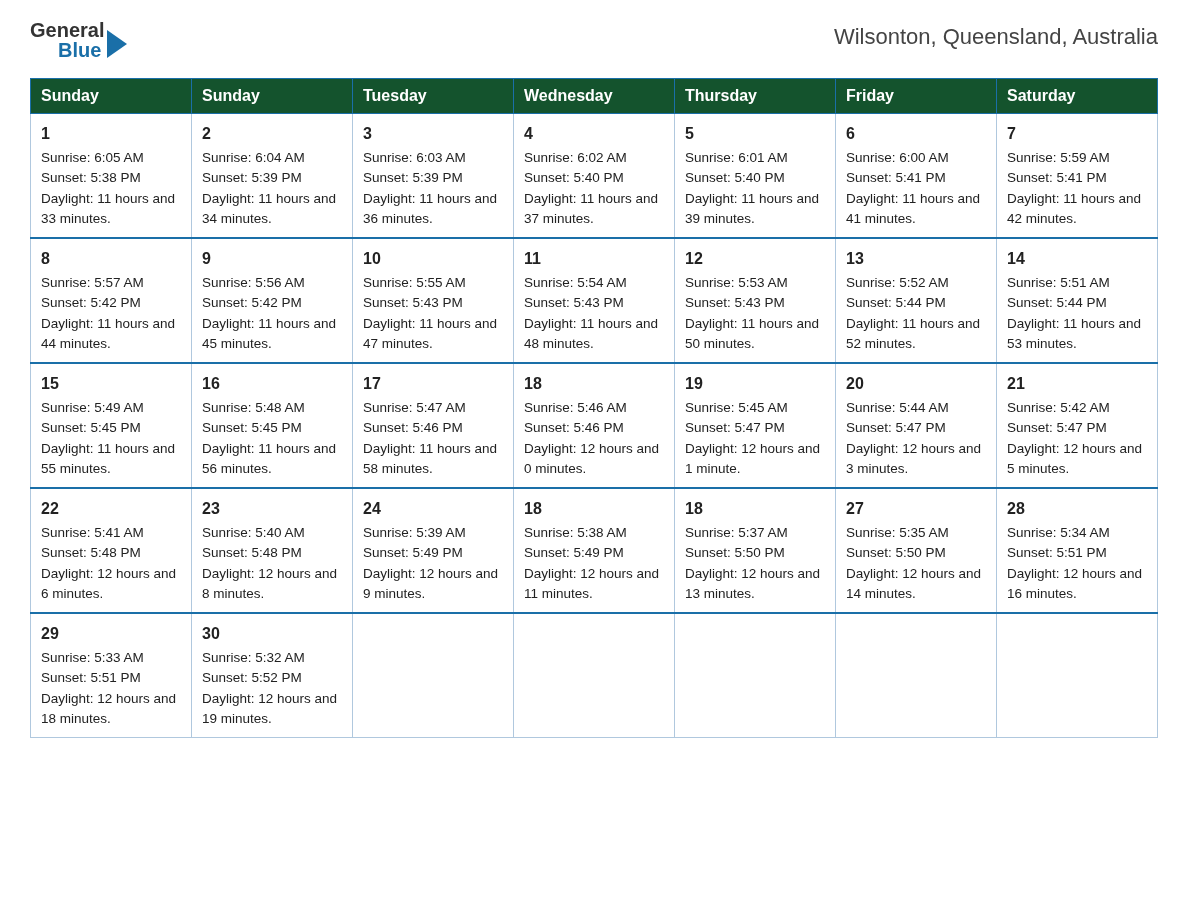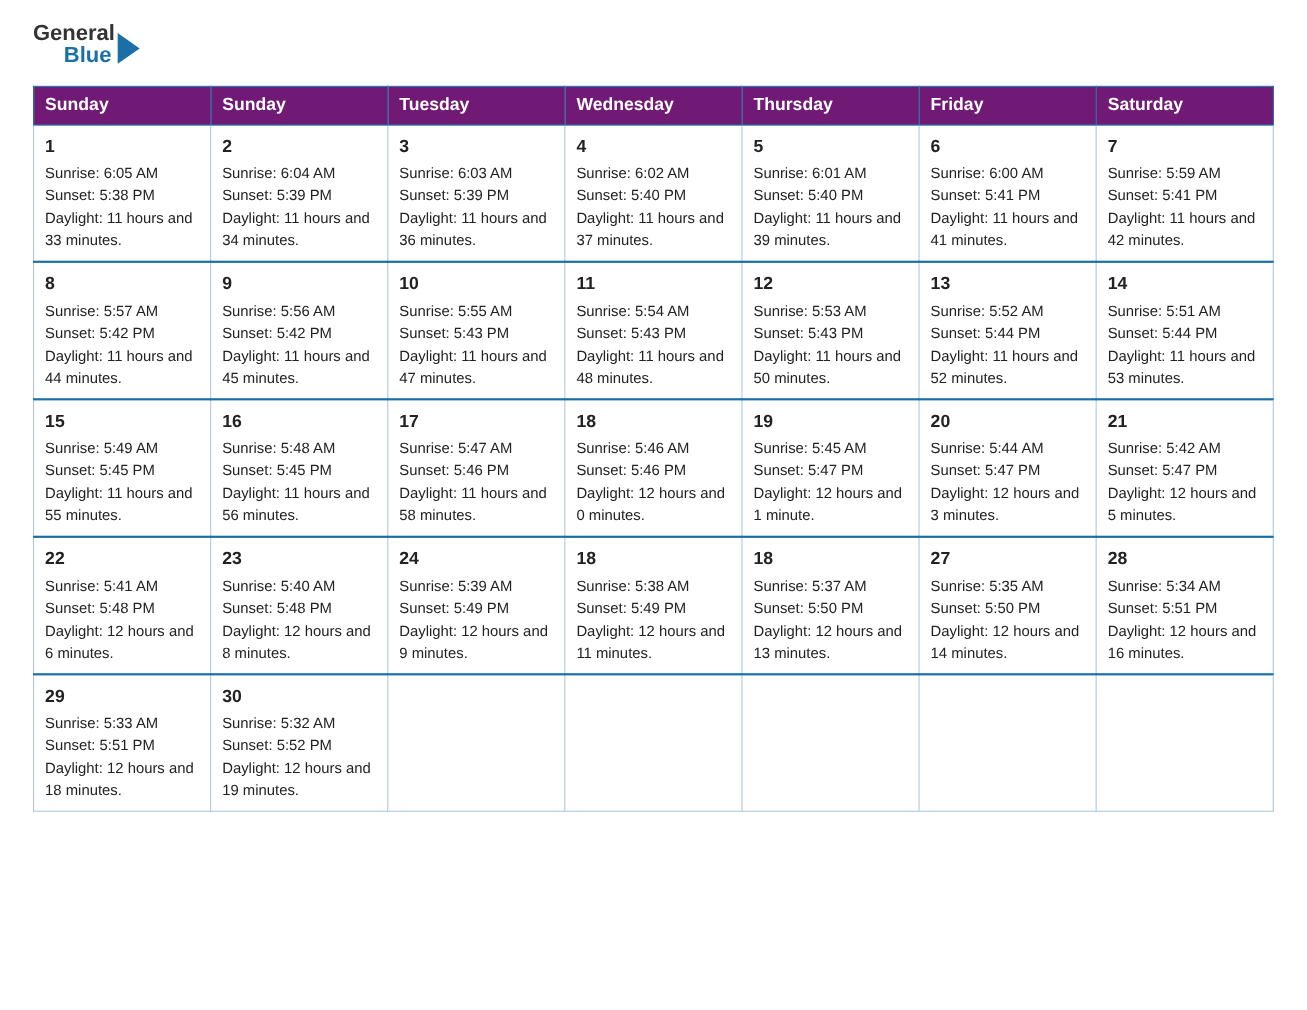--- a/index.html
+++ b/index.html
@@ -48,21 +48,21 @@
     .location {
       font-size: 22px;
       color: #444;
       margin-top: 4px;
     }
     table {
       width: 100%;
       border-collapse: collapse;
     }
     thead tr th {
-      background: #701a75;
+      background: #14532d;
       color: #fff;
       padding: 8px 10px;
       font-size: 16px;
       font-weight: bold;
       text-align: left;
       border: 1px solid #1a6fa8;
     }
     tbody tr td {
       vertical-align: top;
       padding: 8px 10px;
@@ -105,20 +105,21 @@
   <div class="logo-wrapper">
     <div class="logo-text">
       <span class="logo-general">General</span>
       <span class="logo-blue">Blue</span>
     </div>
     <div class="logo-icon">
       <div class="logo-arrow"></div>
     </div>
   </div>
   <div class="title-section">
+    <div class="location">Wilsonton, Queensland, Australia</div>
   </div>
 </div>
 
 <table>
   <thead>
     <tr>
     <th>Sunday</th>
         <th>Sunday</th>
         <th>Tuesday</th>
         <th>Wednesday</th>

